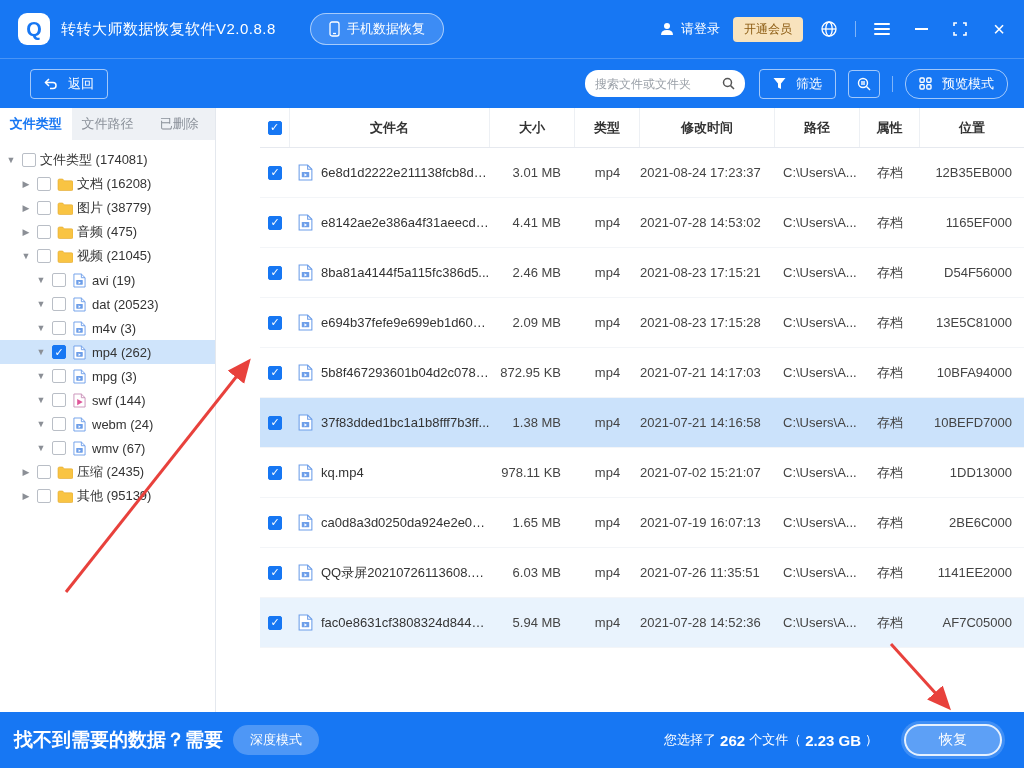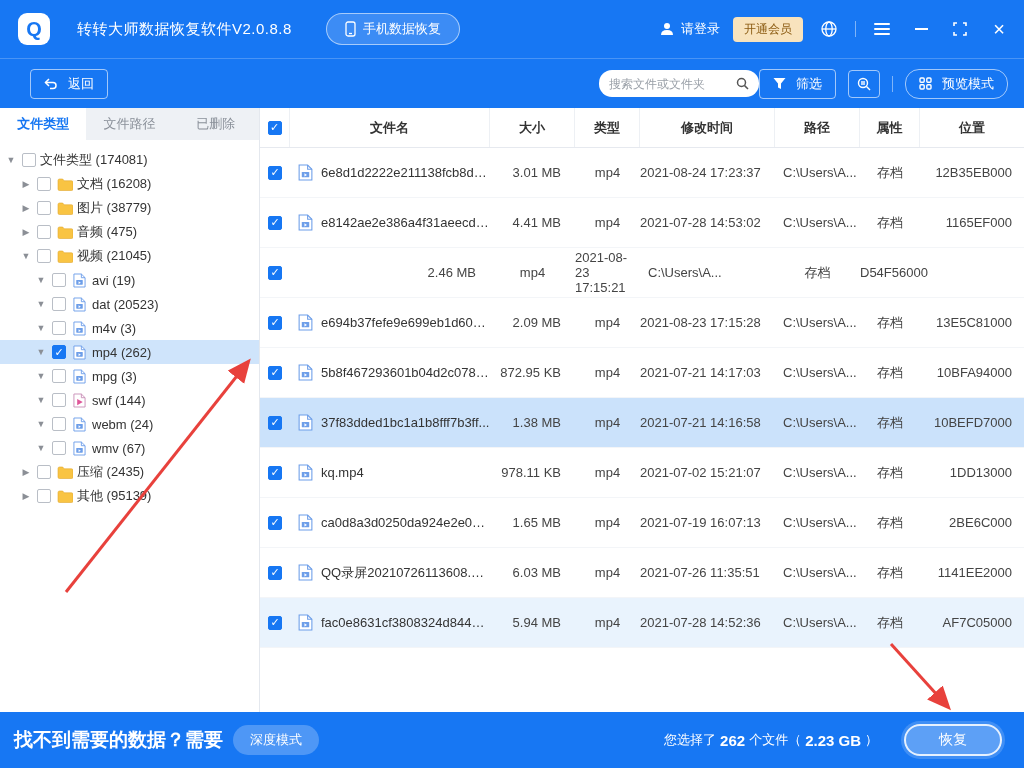--- a/index.html
+++ b/index.html
@@ -2,47 +2,47 @@
 <html style="--primary: #1777f3; --selected_row: #cbe2fb; --hover_row: #e9f3fd; --tree_selected: #cfe4fb; --vip_bg: #f8e3bd; --vip_text: #8a5a10; --annotation_red: #e8413c;"><head>
 <meta charset="utf-8">
 <style>
   *{box-sizing:border-box;margin:0;padding:0}
   html,body{width:1024px;height:768px}
   body{font-family:"Liberation Sans","DejaVu Sans",sans-serif;position:relative;overflow:hidden;background:#fff;-webkit-font-smoothing:antialiased}
 
   
   .titlebar{height:58px;background:var(--primary,#1777f3);display:flex;align-items:center;color:#fff}
   .logo{width:32px;height:32px;margin-left:18px;background:#fff;border-radius:9px;display:flex;align-items:center;justify-content:center;color:var(--primary,#1777f3);font-weight:bold;font-size:20px;flex:none}
-  .app-title{margin-left:27px;font-size:15px;letter-spacing:.5px}
+  .app-title{margin-left:11px;font-size:15px;letter-spacing:.5px}
   .phone-btn{margin-left:34px;display:flex;align-items:center;gap:7px;background:rgba(255,255,255,.16);border:1px solid rgba(255,255,255,.55);border-radius:16px;padding:6px 18px;font-size:13px;color:#fff;cursor:pointer}
   .tb-right{margin-left:auto;display:flex;align-items:center;gap:13px;margin-right:12px}
   .login{display:flex;align-items:center;gap:6px;font-size:13px;cursor:pointer}
   .vip{background:var(--vip_bg,#f8e3bd);color:var(--vip_text,#8a5a10);font-size:12px;padding:4px 11px;border-radius:4px;cursor:pointer;font-weight:normal}
   .icon-btn{min-width:26px;height:26px;display:flex;align-items:center;justify-content:center;color:#fff;cursor:pointer}
   .v-sep{width:1px;height:16px;background:rgba(255,255,255,.45)}
   .burger{flex-direction:column;gap:3px}
   .burger i{display:block;width:16px;height:2px;background:#fff;border-radius:1px}
   .minbar{display:block;width:13px;height:2px;background:#fff}
   .close-x{font-size:20px;line-height:1}
 
   
   .toolbar{height:50px;background:var(--primary,#1777f3);display:flex;align-items:center;border-top:1px solid rgba(255,255,255,.22)}
   .tool-pill{display:flex;align-items:center;gap:10px;border:1px solid rgba(255,255,255,.6);border-radius:4px;padding:5px 13px;font-size:13px;color:#fff;cursor:pointer}
   .back-btn{margin-left:30px}
   .round{border-radius:14px}
   .search-box{margin-left:auto;width:160px;height:27px;background:#fff;border-radius:13px;display:flex;align-items:center;padding:0 10px;gap:23px}
   .search-box input{border:none;outline:none;flex:1;min-width:0;font-size:12px;color:#333;background:transparent;font-family:inherit}
   .search-box input::placeholder{color:#9aa0a8}
-  .filter-btn{}
+  .filter-btn{margin-left:14px}
   .adv-btn{margin-left:12px;width:32px;height:28px;padding:0;justify-content:center}
   .toolbar .v-sep{margin:0 12px}
   .preview-btn{margin-right:16px}
 
   
-  .sidebar{position:absolute;top:108px;left:0;width:260px;bottom:56px;background:#fff;border-right:1px solid #e4e8ee;overflow:hidden}
+  .sidebar{position:absolute;top:108px;left:0;width:216px;bottom:56px;background:#fff;border-right:1px solid #e4e8ee;overflow:hidden}
   .tabs{display:flex;height:32px;background:#eef1f5}
   .tab{flex:1;display:flex;align-items:center;justify-content:center;font-size:13px;color:#8a9099;cursor:pointer}
   .tab.active{background:#fff;color:var(--primary,#1777f3);font-weight:bold}
   .tree{padding-top:8px}
   .tree-item{height:24px;display:flex;align-items:center;font-size:13px;color:#333;cursor:pointer;white-space:nowrap}
   .tree-item.selected{background:var(--tree_selected,#cfe4fb)}
   .arrow{width:14px;font-size:9px;color:#8b8f96;text-align:center;flex:none}
   .cbx{width:14px;height:14px;border:1px solid #b9bec6;border-radius:2px;background:#fff;margin:0 4px;flex:none;display:flex;align-items:center;justify-content:center;font-size:11px;line-height:1;color:#fff}
   .cbx.checked{background:var(--primary,#1777f3);border-color:var(--primary,#1777f3)}
   .t-icon{width:19px;flex:none;display:flex;justify-content:center;align-items:center;margin-right:3px}
@@ -427,20 +427,31 @@
         <div class="c-type">mp4</div>
         <div class="c-time">2021-07-28 14:53:02</div>
         <div class="c-path">C:\Users\A...</div>
         <div class="c-attr">存档</div>
         <div class="c-loc">1165EF000</div>
       </div>
       <div class="trow grid-cols">
         <div class="c-check">
           <span class="cbx checked">✓</span>
         </div>
+        <div class="c-name">
+          <span class="f-icon">
+            <svg width="15" height="17" viewBox="0 0 14 16">
+              <path d="M1 1 h8 l4 4 v10 h-12 z" fill="#fff" stroke="#6d9ee9"></path>
+              <path d="M9 1 v4 h4" fill="none" stroke="#6d9ee9"></path>
+              <rect x="3.5" y="7.5" width="7" height="5" rx="0.6" fill="#6d9ee9"></rect>
+              <polygon points="6,8.8 6,11.8 8.4,10.3" fill="#fff"></polygon>
+            </svg>
+          </span>
+          <span class="fname">8ba81a4144f5a115fc386d5...</span>
+        </div>
         <div class="c-size">2.46 MB</div>
         <div class="c-type">mp4</div>
         <div class="c-time">2021-08-23 17:15:21</div>
         <div class="c-path">C:\Users\A...</div>
         <div class="c-attr">存档</div>
         <div class="c-loc">D54F56000</div>
       </div>
       <div class="trow grid-cols">
         <div class="c-check">
           <span class="cbx checked">✓</span>

